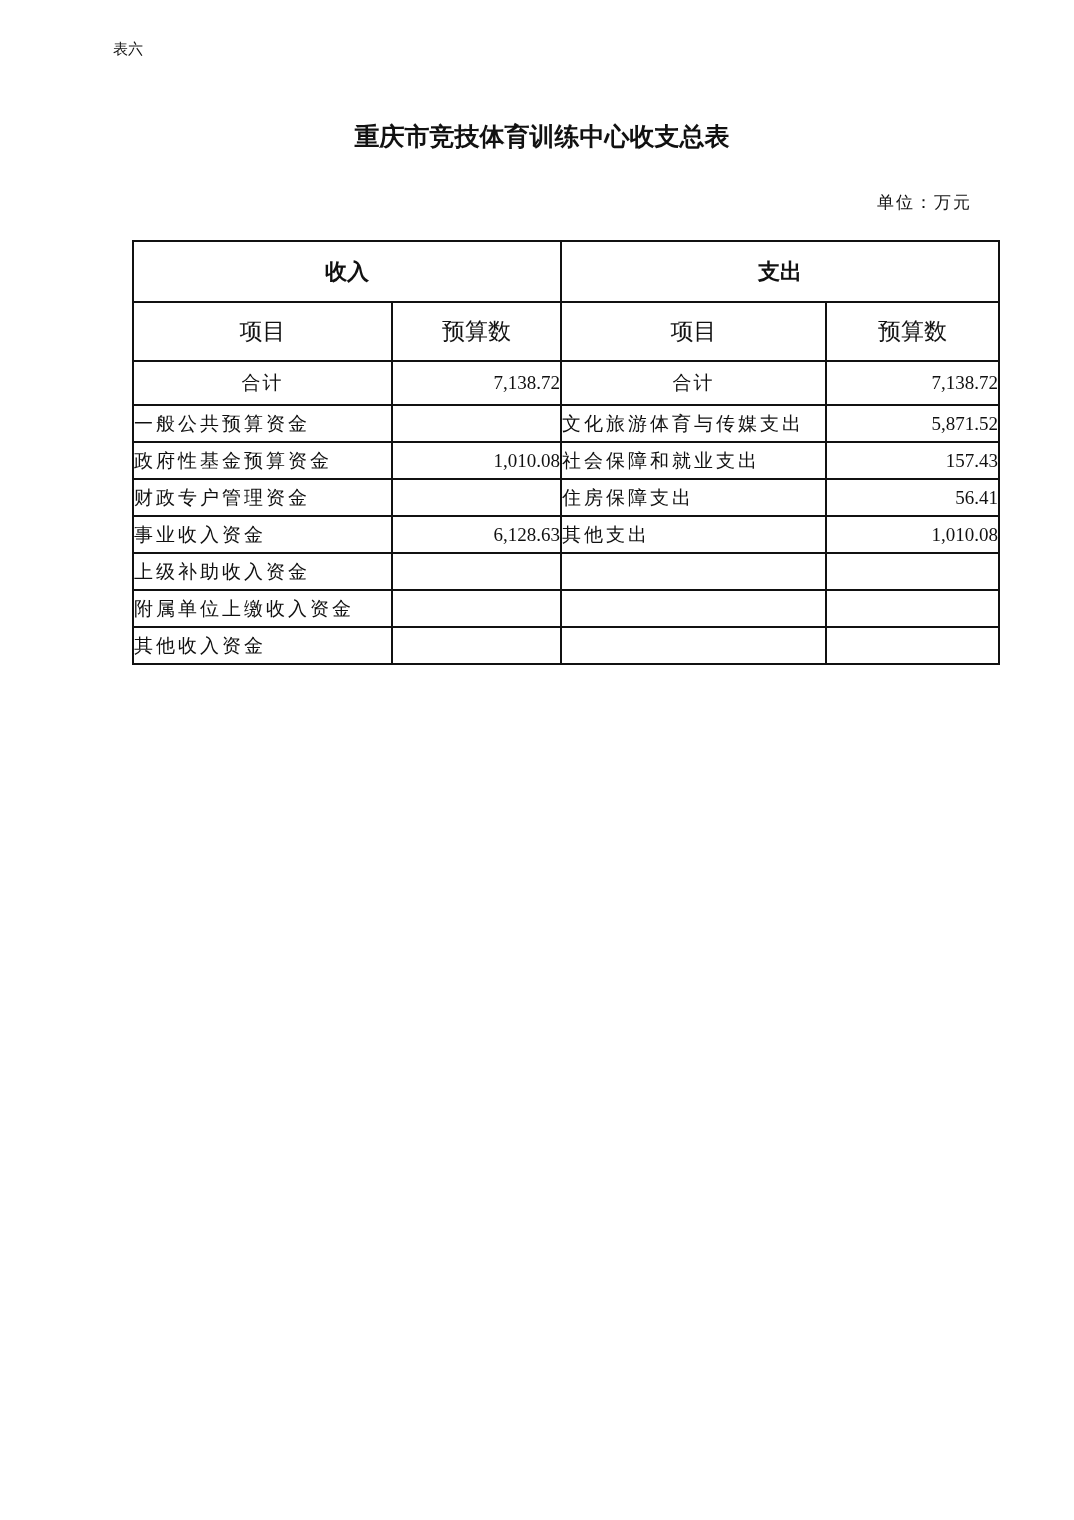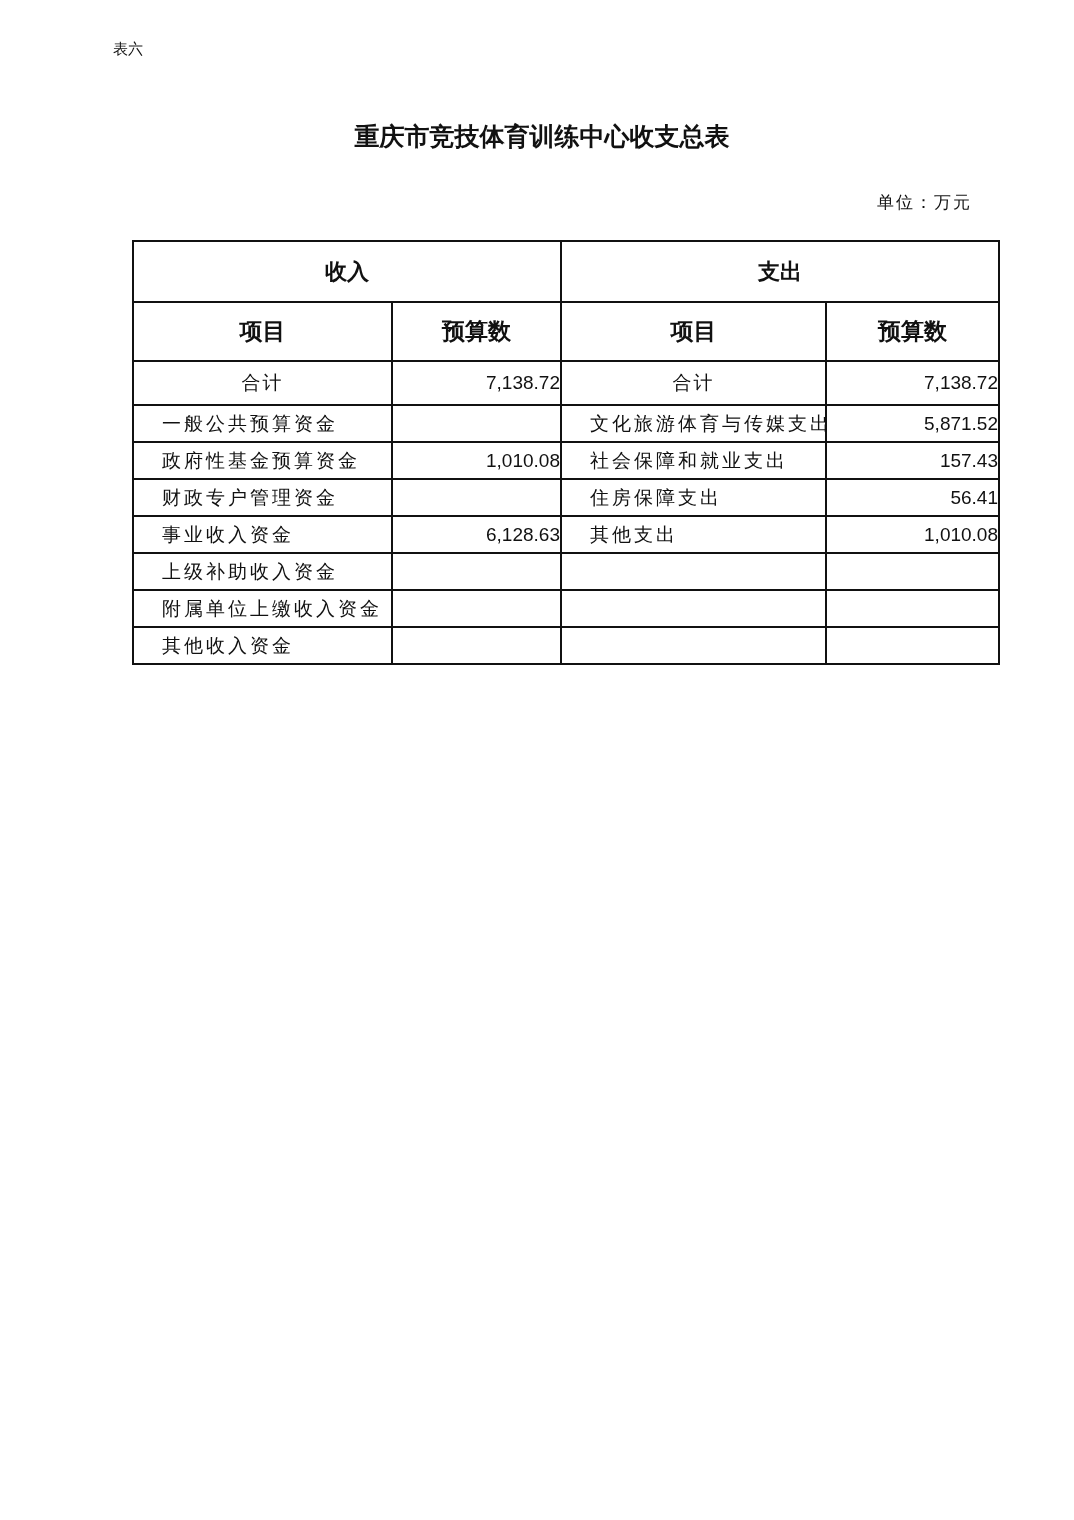--- a/index.html
+++ b/index.html
@@ -48,51 +48,51 @@
       border-collapse: collapse;
       table-layout: fixed;
       width: 868px;
       margin-left: 16px;
     }
     table.main td {
       border: 2px solid #111;
       padding: 0;
       overflow: hidden;
       white-space: nowrap;
+      font-family: Liberation Serif, serif;
     }
     .col1 { width: 258px; }
     .col2 { width: 168px; }
     .col3 { width: 264px; }
     .col4 { width: 172px; }
     tr.r-group td {
       height: 59px;
       text-align: center;
       font-family: "DejaVu Sans", sans-serif;
       font-size: 22px;
       font-weight: bold;
     }
     tr.r-head td {
       height: 57px;
       text-align: center;
       font-family: "DejaVu Sans", sans-serif;
       font-size: 23px;
-      font-weight: bold;
+      font-weight: normal;
     }
     tr.r-total td {
       height: 42px;
       font-size: 19px;
     }
     tr.r-total td.name {
       text-align: center;
       font-family: "DejaVu Serif", serif;
     }
     tr.r-body td {
       height: 35px;
       font-size: 19px;
-      padding-left: 28px;
     }
     td.name {
       text-align: left;
       padding-left: 6px;
       font-family: "DejaVu Serif", serif;
       letter-spacing: 3px;
     }
     td.num {
       text-align: right;
       padding-right: 2px;

